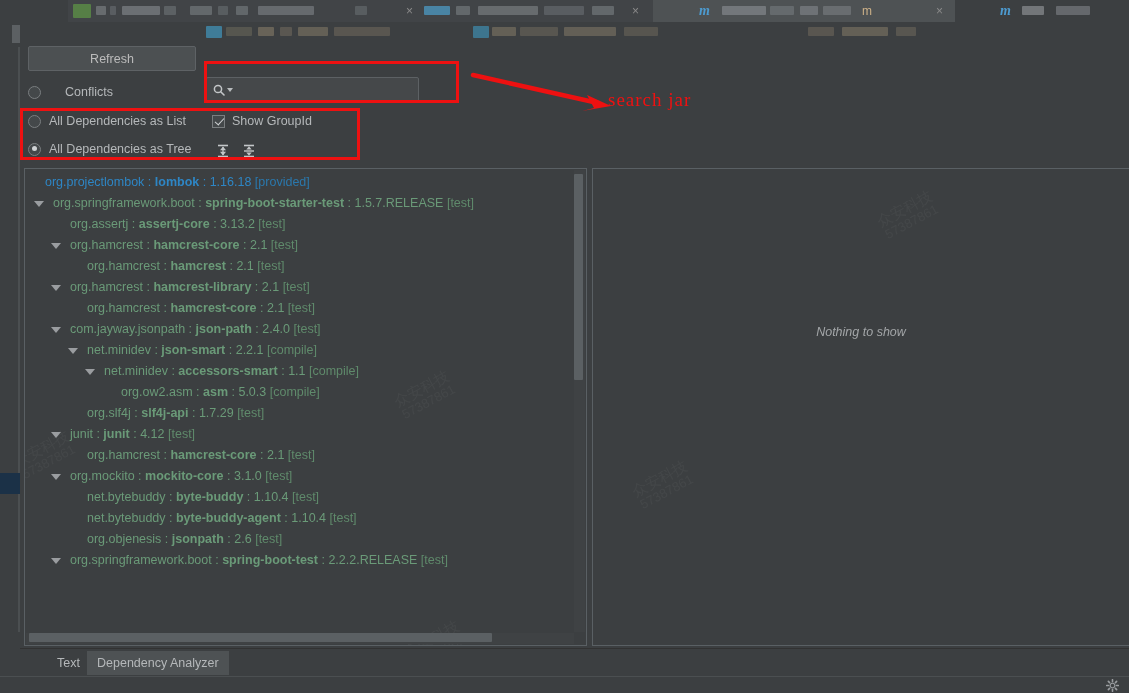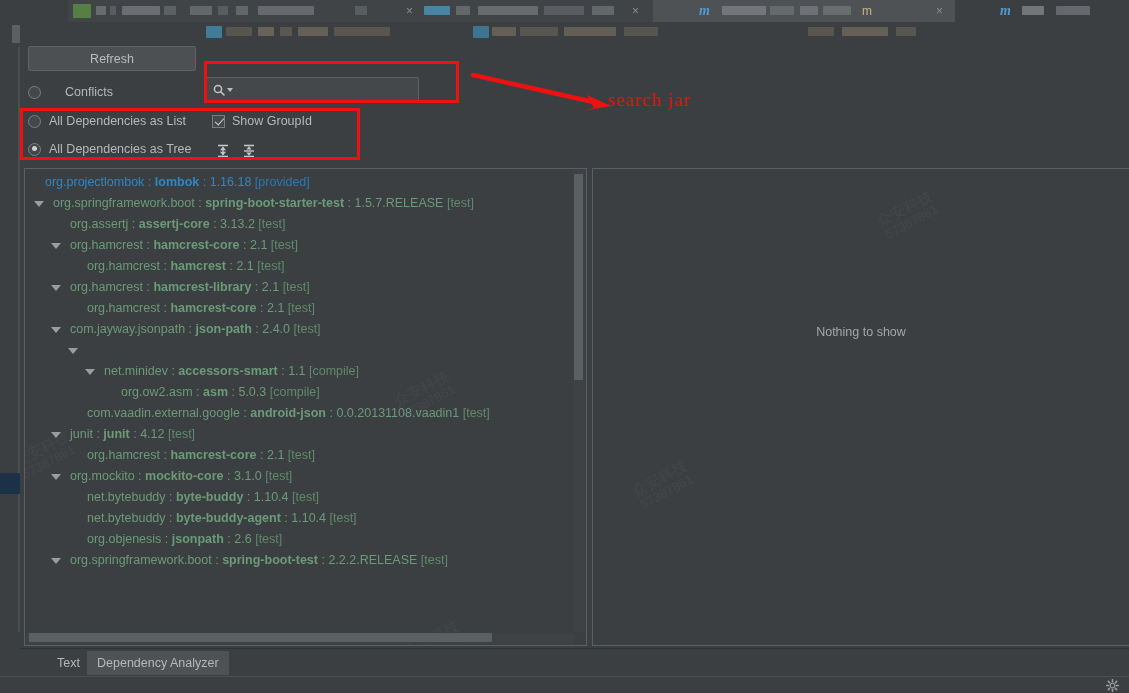--- a/index.html
+++ b/index.html
@@ -202,21 +202,21 @@
   }
 
   .detail-panel {
     position: absolute; left: 592px; top: 168px; width: 537px; height: 478px;
     background: #3c3f41;
     border: 1px solid #5a6064; border-right: none;
     box-sizing: border-box;
   }
   .nothing {
     position: absolute; left: 0; right: 0; top: 156px;
-    text-align: center; color: #a3a6a8; font-size: 12.5px;
+    text-align: center; color: #a3a6a8; font-size: 12.5px; font-style: italic;
   }
 
   
   .bottom-bar {
     position: absolute; left: 20px; top: 648px; width: 1109px; height: 28px;
     background: #3c3f41; border-top: 1px solid #323232;
   }
   .bottom-tab {
     position: absolute; height: 24px; line-height: 24px;
     font-size: 12.5px; color: #b5b8ba; padding: 0 10px;
@@ -415,30 +415,31 @@
         </div>
         <div class="tree-row">
           <span style="position: absolute; left: 62px;"><span class="g">org.hamcrest</span><span class="g"> : </span><span class="gb">hamcrest-core</span><span class="g"> : </span><span class="g">2.1</span><span class="g"> </span><span class="gd">[test]</span></span>
         </div>
         <div class="tree-row">
           <span class="twisty" style="left: 26px;"></span>
           <span style="position: absolute; left: 45px;"><span class="g">com.jayway.jsonpath</span><span class="g"> : </span><span class="gb">json-path</span><span class="g"> : </span><span class="g">2.4.0</span><span class="g"> </span><span class="gd">[test]</span></span>
         </div>
         <div class="tree-row">
           <span class="twisty" style="left: 43px;"></span>
+          <span style="position: absolute; left: 62px;"><span class="g">net.minidev</span><span class="g"> : </span><span class="gb">json-smart</span><span class="g"> : </span><span class="g">2.2.1</span><span class="g"> </span><span class="gd">[compile]</span></span>
         </div>
         <div class="tree-row">
           <span class="twisty" style="left: 60px;"></span>
           <span style="position: absolute; left: 79px;"><span class="g">net.minidev</span><span class="g"> : </span><span class="gb">accessors-smart</span><span class="g"> : </span><span class="g">1.1</span><span class="g"> </span><span class="gd">[compile]</span></span>
         </div>
         <div class="tree-row">
           <span style="position: absolute; left: 96px;"><span class="g">org.ow2.asm</span><span class="g"> : </span><span class="gb">asm</span><span class="g"> : </span><span class="g">5.0.3</span><span class="g"> </span><span class="gd">[compile]</span></span>
         </div>
         <div class="tree-row">
-          <span style="position: absolute; left: 62px;"><span class="g">com.vaadin.external.google</span><span class="g"> : </span><span class="gb">android-json</span><span class="g"> : </span><span class="g">0.0.20131108.vaadin1</span><span class="g"> </span><span class="gd">[test]</span></span>
+          <span style="position: absolute; left: 62px;"><span class="g">org.slf4j</span><span class="g"> : </span><span class="gb">slf4j-api</span><span class="g"> : </span><span class="g">1.7.29</span><span class="g"> </span><span class="gd">[test]</span></span>
         </div>
         <div class="tree-row">
           <span class="twisty" style="left: 26px;"></span>
           <span style="position: absolute; left: 45px;"><span class="g">junit</span><span class="g"> : </span><span class="gb">junit</span><span class="g"> : </span><span class="g">4.12</span><span class="g"> </span><span class="gd">[test]</span></span>
         </div>
         <div class="tree-row">
           <span style="position: absolute; left: 62px;"><span class="g">org.hamcrest</span><span class="g"> : </span><span class="gb">hamcrest-core</span><span class="g"> : </span><span class="g">2.1</span><span class="g"> </span><span class="gd">[test]</span></span>
         </div>
         <div class="tree-row">
           <span class="twisty" style="left: 26px;"></span>

